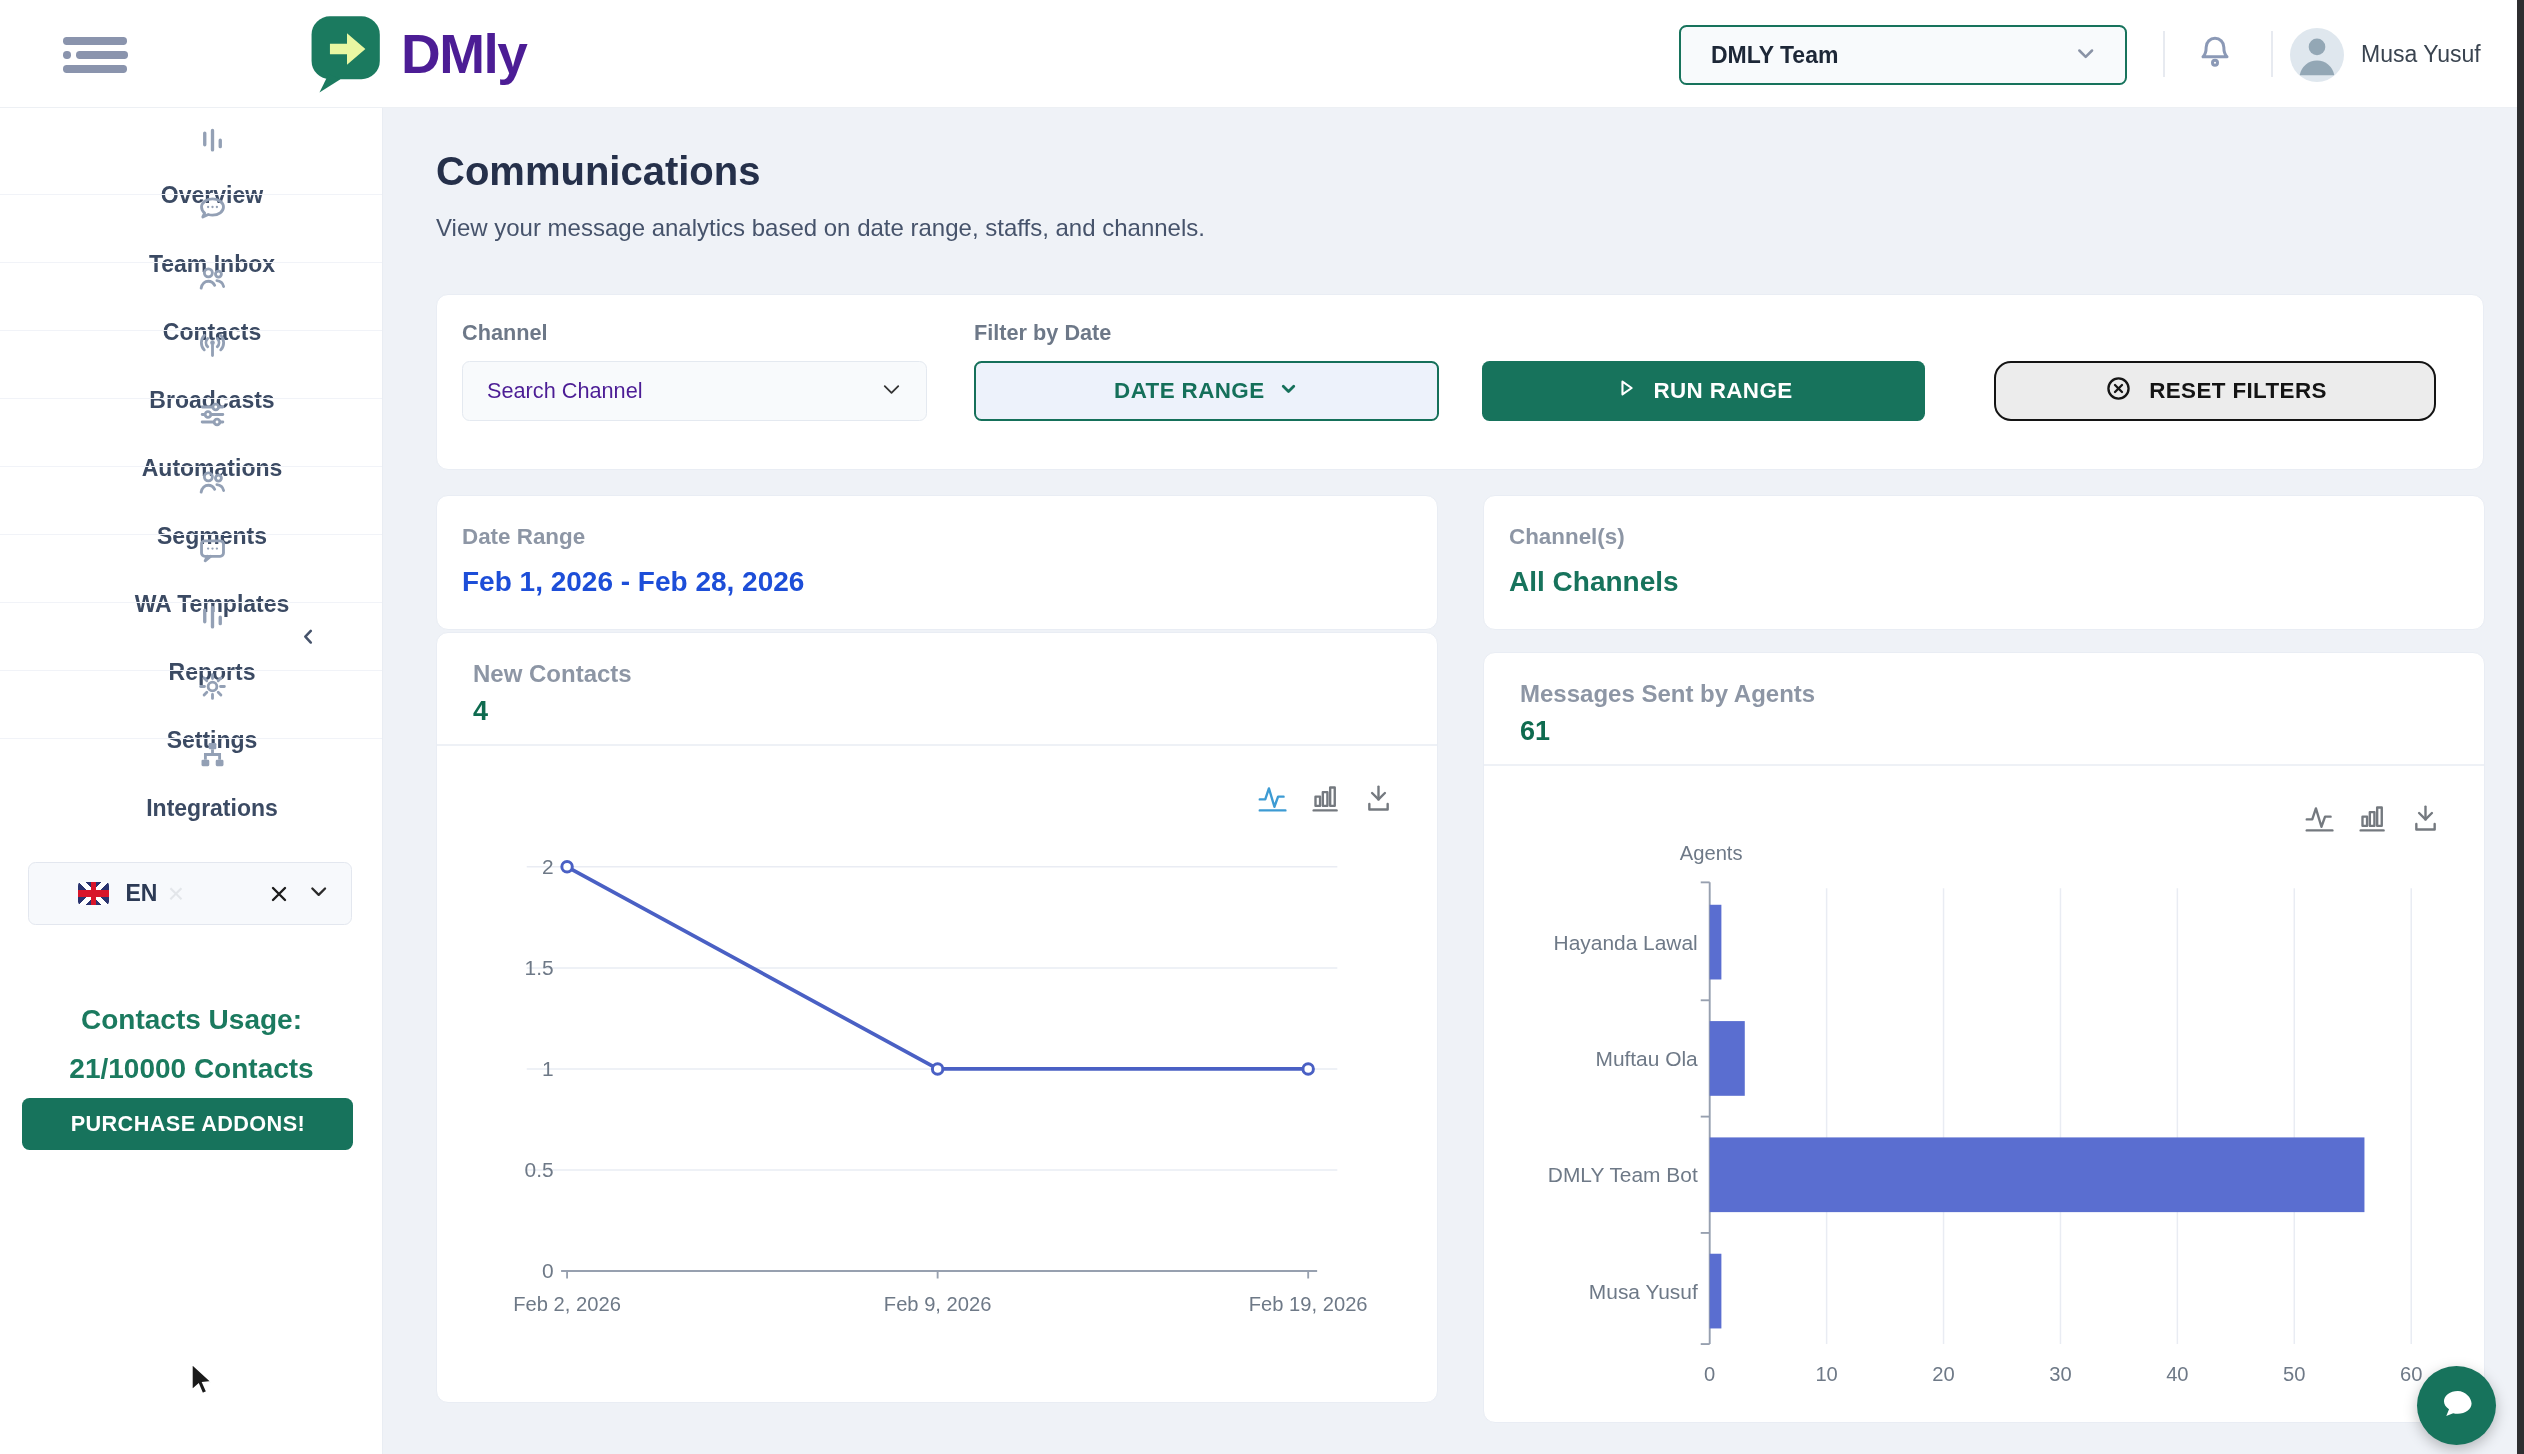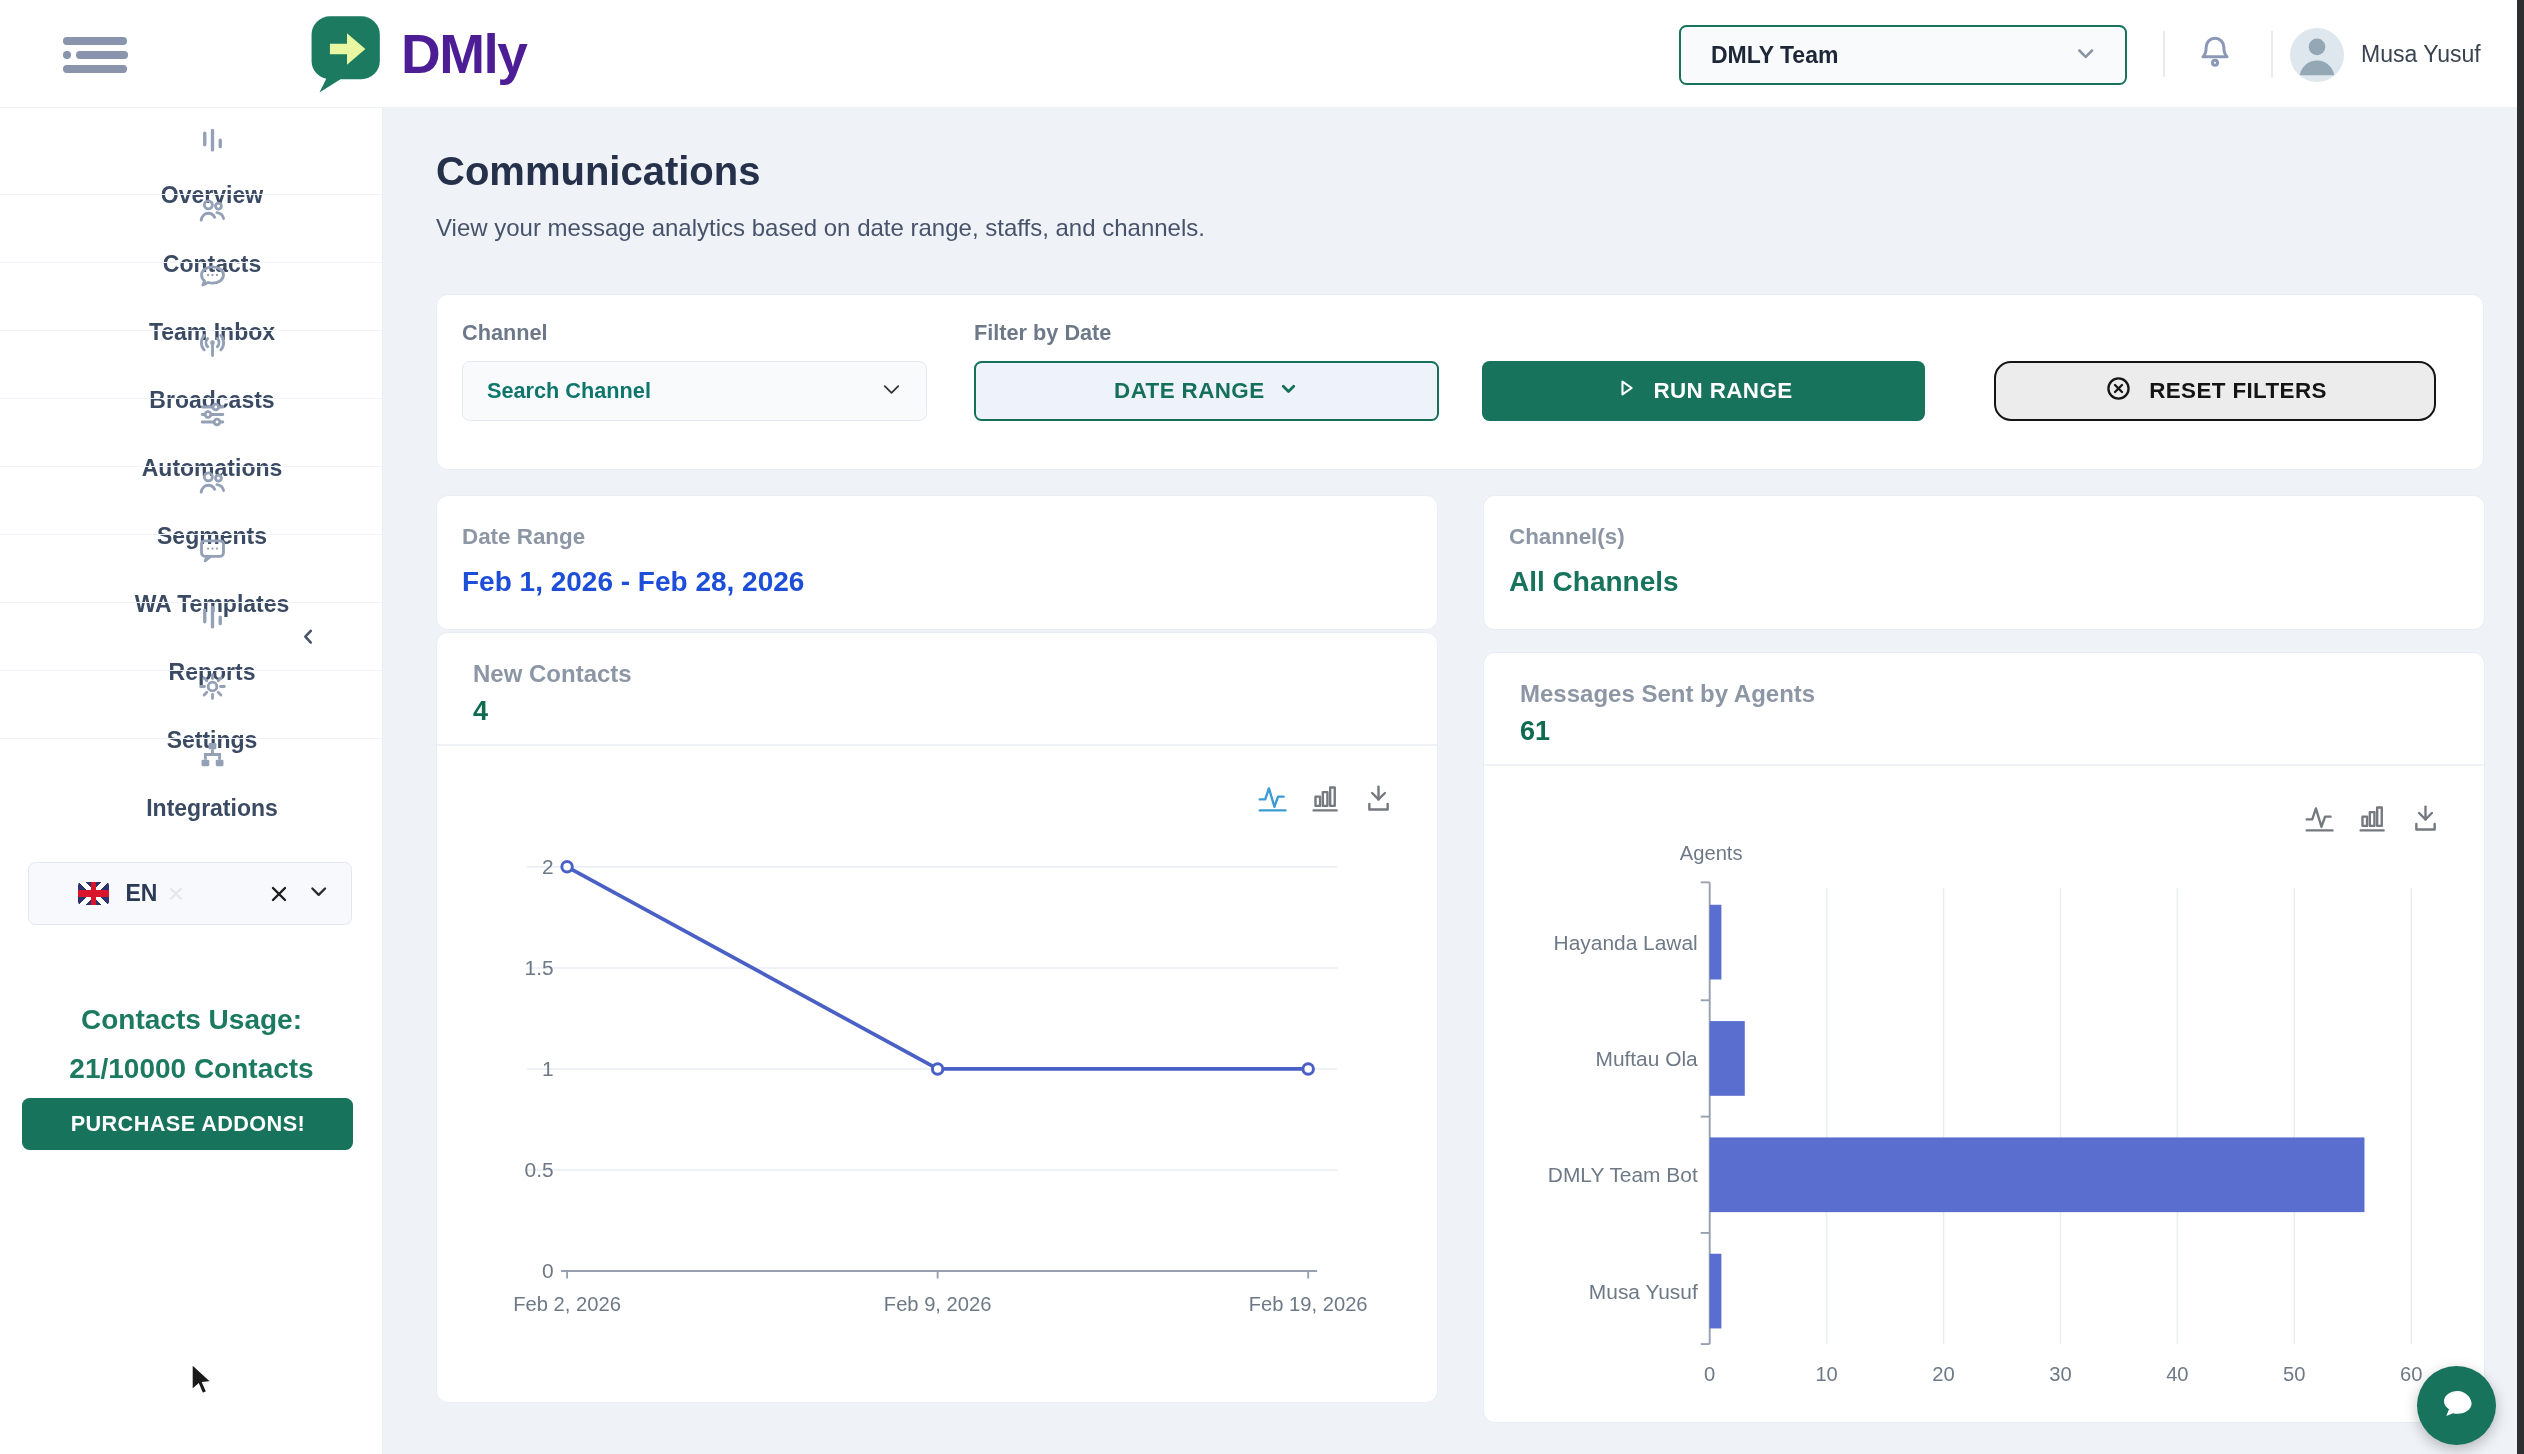--- a/index.html
+++ b/index.html
@@ -58,21 +58,21 @@
   
   .main { position:absolute; left:385px; top:110px; right:0; bottom:0; background:#eff2f7; }
   .page-title { position:absolute; left:436px; top:149px; font-size:40px; font-weight:800; color:#25304a; }
   .page-sub { position:absolute; left:436px; top:214px; font-size:24px; color:#46536b; }
   .card { position:absolute; background:#fff; border:1.5px solid #e9edf4; border-radius:12px; }
   .filter-card { left:436px; top:294px; width:2048px; height:176px; }
   .flabel { position:absolute; top:25.4px; font-size:21.7px; font-weight:700; color:#6d7888; }
   .select { position:absolute; left:25px; top:66px; width:465px; height:60px; background:#f8fafc;
             border:1.5px solid #e4e9f0; border-radius:7.5px; display:flex; align-items:center;
             padding:0 21px 0 24px; cursor:pointer; }
-  .select .ph { font-size:21.7px; color:#0f766e; flex:1;font-weight:bold; }
+  .select .ph { font-size:21.7px; color:#4c1d95; flex:1; }
   .btn-date { position:absolute; left:537px; top:66px; width:465px; height:60px; background:#edf2fb;
               border:2.2px solid #15705A; border-radius:7.5px; display:flex; align-items:center; justify-content:center;
               gap:13.4px; font-size:22.4px; font-weight:800; color:#15705A; letter-spacing:0.4px; cursor:pointer;
               font-family:"Liberation Sans",sans-serif; }
   .btn-run { position:absolute; left:1045px; top:66px; width:443px; height:60px; background:#17735C;
              border:none; border-radius:7.5px; display:flex; align-items:center; justify-content:center; gap:15px;
              font-size:22.4px; font-weight:800; color:#fff; letter-spacing:0.4px; cursor:pointer;
              font-family:"Liberation Sans",sans-serif; }
   .btn-reset { position:absolute; left:1557px; top:66px; width:442px; height:60px; background:#ececec;
                border:2.2px solid #141414; border-radius:17px; display:flex; align-items:center; justify-content:center;
@@ -151,38 +151,38 @@
         <span class="nav-ic">
           <svg viewBox="0 0 24 24" width="31" height="31" fill="none" stroke="currentColor" stroke-width="2.2" stroke-linecap="round" stroke-linejoin="round">
             <path d="M6 5.5v9M12 3.5v15M18 11v5" stroke-width="2.6"></path>
           </svg>
         </span>
         <span class="nav-lb">Overview</span>
       </div>
       <div class="nav-item">
         <span class="nav-ic">
           <svg viewBox="0 0 24 24" width="31" height="31" fill="none" stroke="currentColor" stroke-width="2.2" stroke-linecap="round" stroke-linejoin="round">
+            <path d="M20.5 9.3c0 3.5-3.8 6.3-8.5 6.3-1.2 0-2.3-.2-3.3-.5L4.5 17l1.4-3C4.7 12.9 3.5 11.2 3.5 9.3 3.5 5.8 7.3 3 12 3s8.5 2.8 8.5 6.3z"></path>
+            <circle cx="8.6" cy="9.3" r=".9" fill="currentColor" stroke="none"></circle>
+            <circle cx="12" cy="9.3" r=".9" fill="currentColor" stroke="none"></circle>
+            <circle cx="15.4" cy="9.3" r=".9" fill="currentColor" stroke="none"></circle>
+          </svg>
+        </span>
+        <span class="nav-lb">Team Inbox</span>
+      </div>
+      <div class="nav-item">
+        <span class="nav-ic">
+          <svg viewBox="0 0 24 24" width="31" height="31" fill="none" stroke="currentColor" stroke-width="2.2" stroke-linecap="round" stroke-linejoin="round">
             <circle cx="8.8" cy="7.6" r="3.1"></circle>
             <path d="M3.2 19.5c.6-3.3 2.9-5.4 5.6-5.4 2.1 0 3.9 1.2 4.9 3.2"></path>
             <circle cx="16.6" cy="8.6" r="2.3"></circle>
             <path d="M15.4 13.6c2.6.2 4.6 1.9 5.2 4.6"></path>
           </svg>
         </span>
         <span class="nav-lb">Contacts</span>
-      </div>
-      <div class="nav-item">
-        <span class="nav-ic">
-          <svg viewBox="0 0 24 24" width="31" height="31" fill="none" stroke="currentColor" stroke-width="2.2" stroke-linecap="round" stroke-linejoin="round">
-            <path d="M20.5 9.3c0 3.5-3.8 6.3-8.5 6.3-1.2 0-2.3-.2-3.3-.5L4.5 17l1.4-3C4.7 12.9 3.5 11.2 3.5 9.3 3.5 5.8 7.3 3 12 3s8.5 2.8 8.5 6.3z"></path>
-            <circle cx="8.6" cy="9.3" r=".9" fill="currentColor" stroke="none"></circle>
-            <circle cx="12" cy="9.3" r=".9" fill="currentColor" stroke="none"></circle>
-            <circle cx="15.4" cy="9.3" r=".9" fill="currentColor" stroke="none"></circle>
-          </svg>
-        </span>
-        <span class="nav-lb">Team Inbox</span>
       </div>
       <div class="nav-item">
         <span class="nav-ic">
           <svg viewBox="0 0 24 24" width="31" height="31" fill="none" stroke="currentColor" stroke-width="2.2" stroke-linecap="round" stroke-linejoin="round">
             <circle cx="12" cy="9" r="1.8" fill="currentColor" stroke="none"></circle>
             <path d="M12 11v8M8.3 5.8a4.6 4.6 0 0 0 0 6.4M15.7 5.8a4.6 4.6 0 0 1 0 6.4M5.6 3.4a8.2 8.2 0 0 0 0 11.2M18.4 3.4a8.2 8.2 0 0 1 0 11.2"></path>
           </svg>
         </span>
         <span class="nav-lb">Broadcasts</span>
       </div>

